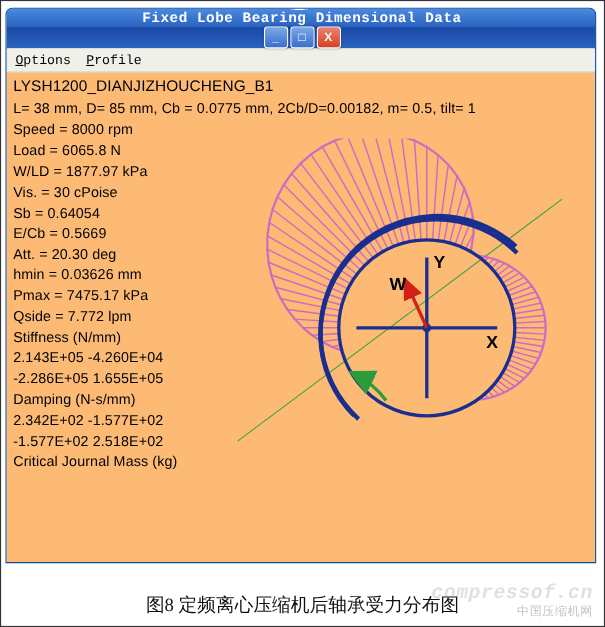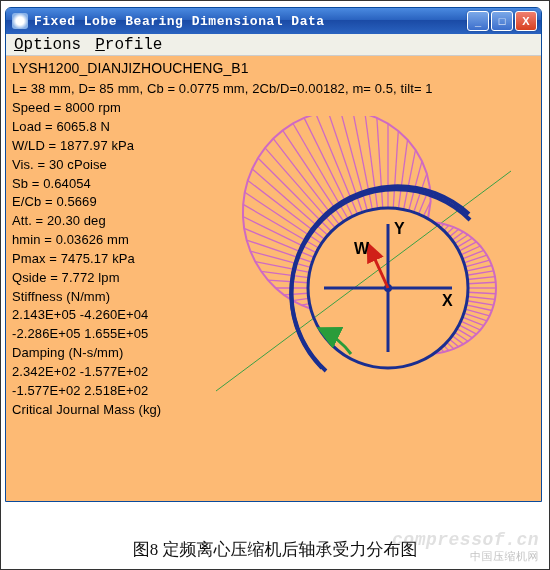--- a/index.html
+++ b/index.html
@@ -19,30 +19,31 @@
     position: relative;
   }
   .win {
     width: 537px;
     border: 1px solid #0a4a9c;
     border-radius: 6px 6px 0 0;
     overflow: hidden;
     box-shadow: 0 0 0 1px #3b6ea5 inset;
   }
   .titlebar {
-    height: 26px;
+    height: 36px;
     background: linear-gradient(to bottom, #4a8ae0, #2a63c0 45%, #1a4aa5 46%, #2a63c0);
     display: flex;
     align-items: center;
     color: #fff;
     font-family: "Courier New", monospace;
     font-weight: bold;
     font-size: 13px;
     padding-left: 6px;
     padding-right: 4px;
+    flex-direction: column;
   }
   .title-icon {
     width: 16px; height: 16px;
     background: radial-gradient(circle, #fff 35%, #8bb3e8 70%);
     border-radius: 3px;
     margin-right: 6px;
   }
   .title-text { flex: 1; letter-spacing: 0.5px; }
   .winbtns { display: flex; gap: 2px; }
   .winbtn {
@@ -58,21 +59,21 @@
   .b-min, .b-max { background: linear-gradient(to bottom, #7aa8e8, #3b6ecc); }
   .b-close { background: linear-gradient(to bottom, #f08070, #d84020); }
   .menubar {
     height: 22px;
     background: #f0f0e8;
     border-bottom: 1px solid #ccc;
     display: flex;
     align-items: center;
     padding-left: 4px;
     font-family: "Courier New", monospace;
-    font-size: 16px;
+    font-size: 12px;
     gap: 6px;
   }
   .menuitem { padding: 2px 4px; }
   .client {
     background: #fdba74;
     position: relative;
     width: 100%;
     height: 445px;
   }
   .client-text {

